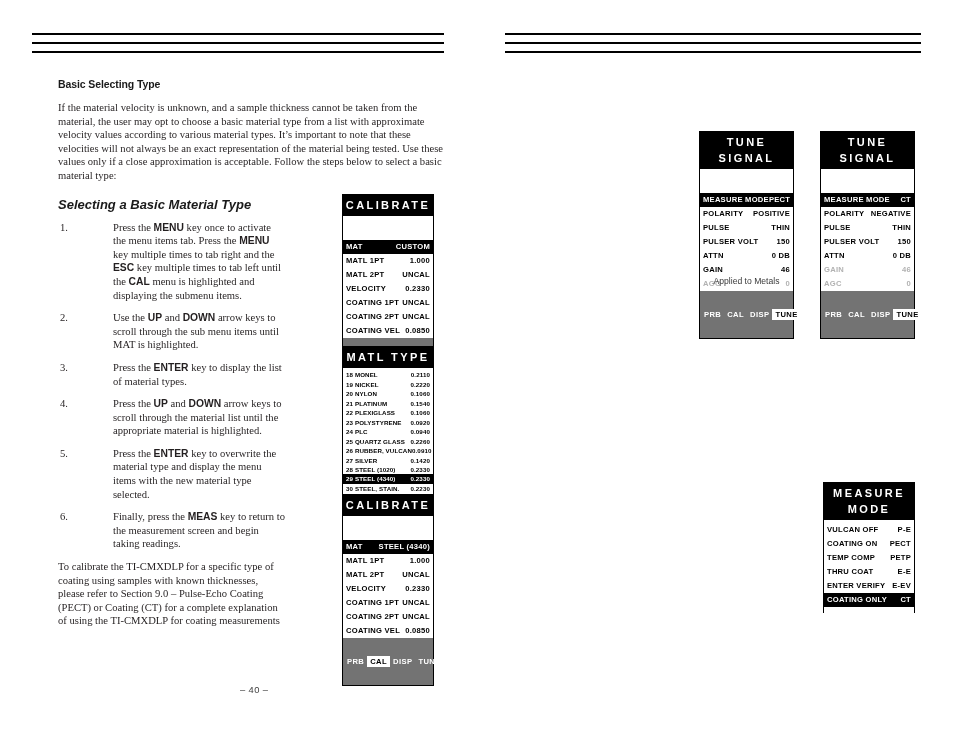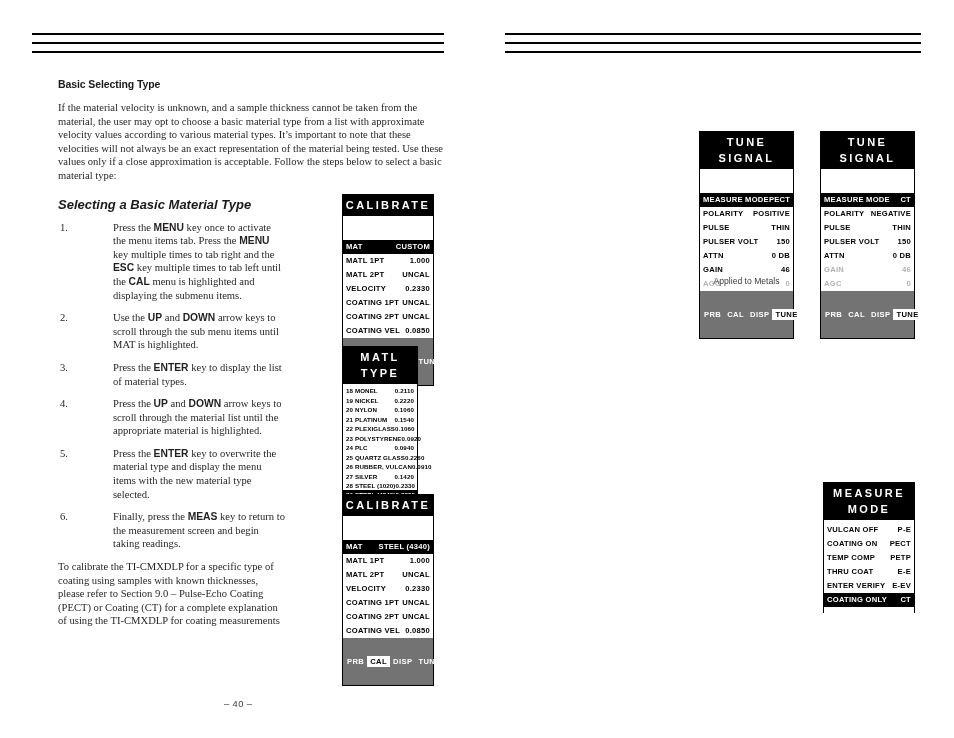--- a/index.html
+++ b/index.html
@@ -163,25 +163,26 @@
 
   .caption {
     font-family: "Liberation Sans", sans-serif;
     font-size: 8.6px;
     color: #3a3a3a;
     position: absolute;
     text-align: center;
   }
   .pagenum {
     position: absolute;
-    bottom: 29px;
+    bottom: 43px;
     font-family: "Liberation Sans", sans-serif;
     font-size: 9.4px;
     color: #3f3f3f;
     letter-spacing: 0.4px;
+    margin-left: 16px;
   }
   #page-left .pagenum  { left: 224px; }
 </style>
 </head>
 <body>
 
 <div class="page" id="page-left">
   <div class="rules">
     <div class="rule r1"></div>
     <div class="rule r2"></div>
@@ -251,21 +252,21 @@
         </div>
       </div>
     <div class="lcd-tabs">
         <span class="tab">PRB</span>
         <span class="tab active">CAL</span>
         <span class="tab">DISP</span>
         <span class="tab">TUNE</span>
       </div>
   </div>
 
-  <div class="lcd lcd-list" id="lcd-matl" style="left:342px; top:346px; width:76px;">
+  <div class="lcd lcd-list" id="lcd-matl" style="left:342px; top:346px; width:92px;">
     <div class="lcd-title">MATL TYPE</div>
     <div class="lcd-rows">
         <div class="lcd-row">
           <span>18 MONEL</span>
           <span>0.2110</span>
         </div>
         <div class="lcd-row">
           <span>19 NICKEL</span>
           <span>0.2220</span>
         </div>

